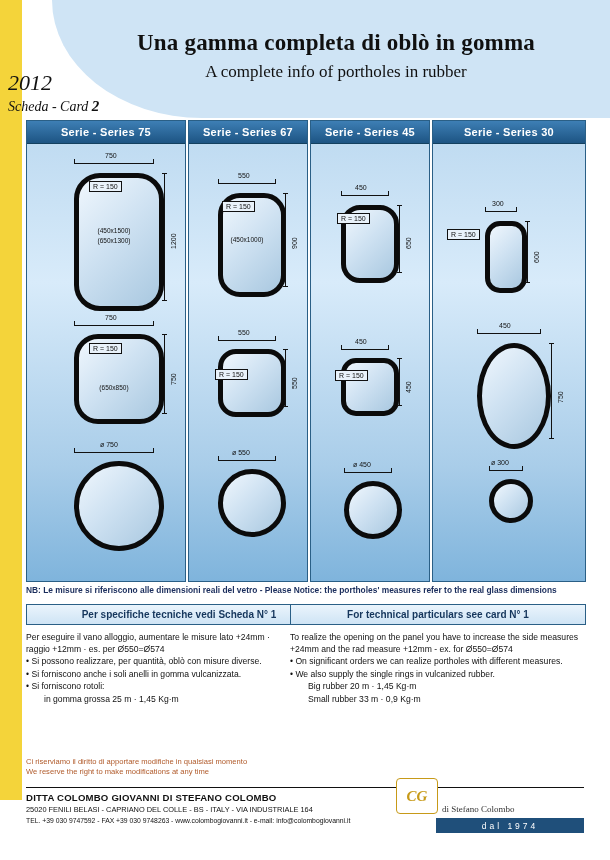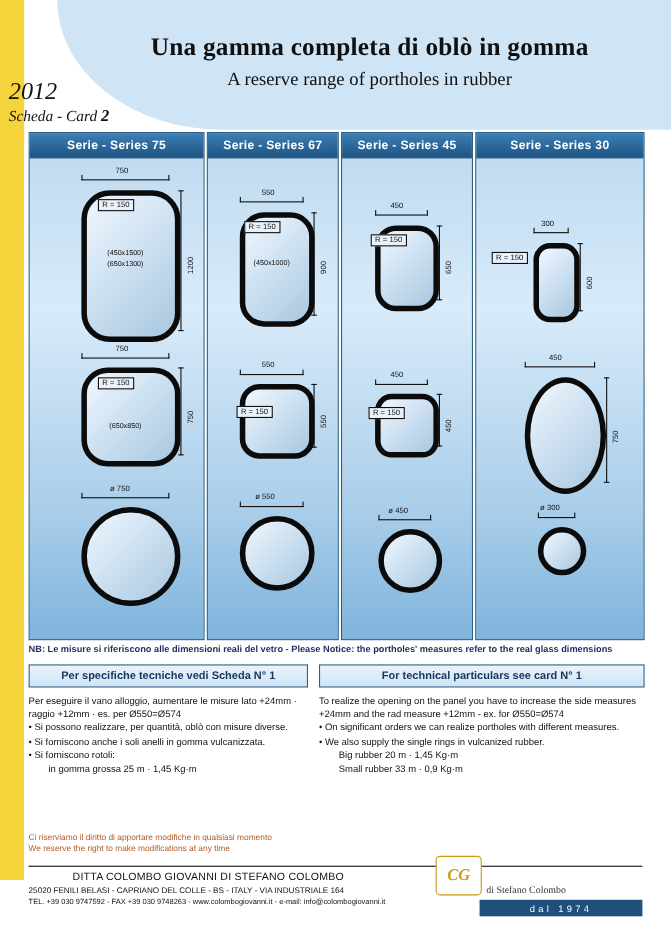--- a/index.html
+++ b/index.html
@@ -108,42 +108,42 @@
   .nb{
     position:absolute;left:26px;top:585px;width:558px;
     font-size:8.4px;font-weight:bold;color:#1a2d5c;z-index:3;
   }
   .specbox{
     position:absolute;top:604px;height:19px;border:1px solid #2a5f86;
     background:linear-gradient(to bottom,#eaf4fc,#cfe4f5);
     display:flex;align-items:center;justify-content:center;
     font-size:10px;font-weight:bold;color:#15365c;z-index:3;
   }
-  .specbox.left{left:26px;width:252px;}
+  .specbox.left{left:26px;width:252px;padding-left:26px;}
   .specbox.right{left:290px;width:294px;}
   .coltext{
     position:absolute;top:632px;font-size:8.6px;color:#111;line-height:11.6px;z-index:3;
   }
   .coltext.left{left:26px;width:256px;}
   .coltext.right{left:290px;width:294px;}
   .coltext p{margin:0 0 1px 0;}
   .coltext .ind{padding-left:9px;text-indent:-9px;}
   .coltext .ind2{padding-left:18px;}
   
   .disclaimer{
     position:absolute;left:26px;top:757px;width:340px;z-index:3;
     font-size:7.6px;color:#b05a2a;line-height:10px;
   }
   .footrule{
     position:absolute;left:26px;top:787px;width:558px;height:1px;background:#111;z-index:3;
   }
   .company{
     position:absolute;left:26px;top:792px;width:360px;z-index:3;
   }
-  .company .nm{font-size:9.6px;font-weight:normal;color:#111;letter-spacing:0.2px;margin-left:40px;}
+  .company .nm{font-size:9.6px;font-weight:bold;color:#111;letter-spacing:0.2px;}
   .company .ad{font-size:7.4px;color:#111;margin-top:2px;line-height:9.5px;}
   .company .tel{font-size:6.8px;color:#111;margin-top:2px;}
   .logo{
     position:absolute;left:386px;top:778px;width:198px;height:62px;z-index:3;
   }
   .logo-badge{
     position:absolute;left:10px;top:0;width:40px;height:34px;
     border:1.4px solid #c79a18;border-radius:4px;background:#fff;
     display:flex;align-items:center;justify-content:center;
     font-family:"Liberation Serif",serif;font-size:15px;font-style:italic;color:#c79a18;font-weight:bold;
@@ -170,21 +170,21 @@
 <div class="page">
 
   <div class="yellow-strip-left"></div>
   <div class="white-cover"></div>
   <div class="yellow-corner"></div>
 
   <div class="header">
     <div class="blue-arc"></div>
     <div class="header-inner">
       <div class="title-it">Una gamma completa di oblò in gomma</div>
-      <div class="title-en">A reserve range of portholes in rubber</div>
+      <div class="title-en">A complete info of portholes in rubber</div>
     </div>
   </div>
   <div class="year" style="z-index:4;">2012</div>
   <div class="card-line" style="z-index:4;"><span>Scheda - Card </span><b>2</b></div>
 
   <div class="panels">
 
     <div class="panel p1">
       <div class="phead">Serie - Series 75</div>
 

